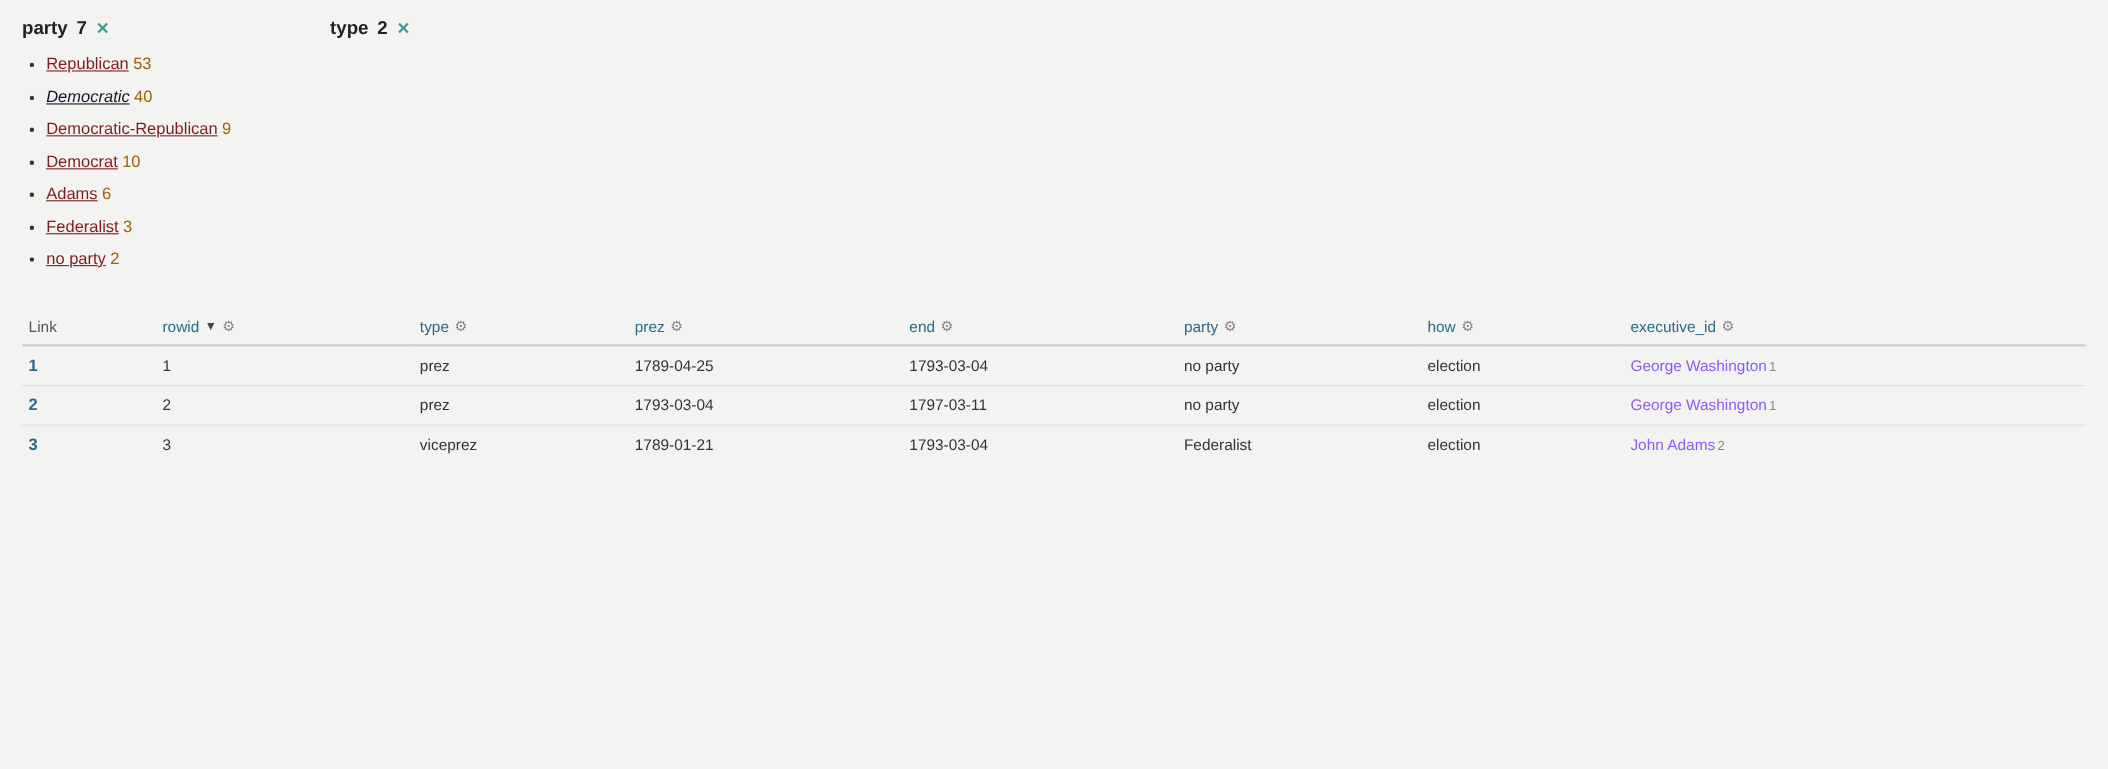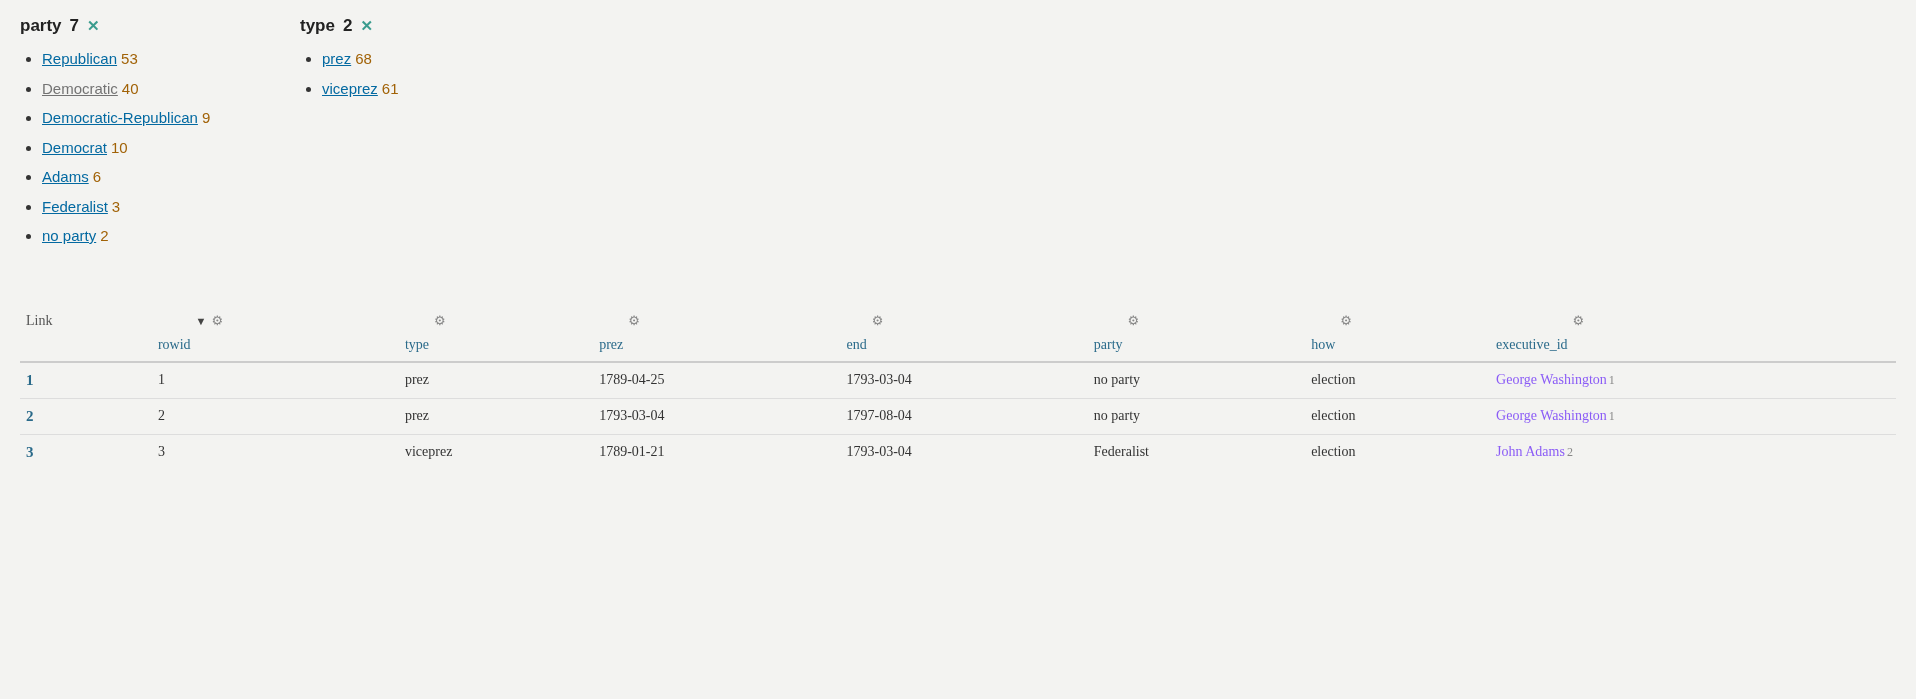--- a/index.html
+++ b/index.html
@@ -51,45 +51,45 @@
       list-style: disc;
       padding-left: 22px;
     }
 
     .facet-list li {
       margin-bottom: 4px;
       line-height: 1.7;
     }
 
     .facet-link {
-      color: #0369a1;
+      color: #7f1d1d;
       text-decoration: underline;
       cursor: pointer;
     }
 
     .facet-link.active {
-      color: #737373;
+      color: #0f172a;
+      font-style: italic;
     }
 
     .facet-item-count {
       color: #a16207;
       margin-left: 4px;
     }
 
     
     .table-container {
       width: 100%;
       margin-top: 8px;
     }
 
     table {
       width: 100%;
       border-collapse: collapse;
       background: #f3f3f1;
-      font-family: Liberation Serif, serif;
     }
 
     thead tr {
       border-bottom: 2px solid #ccc;
     }
 
     thead th {
       padding: 8px 12px 8px 6px;
       text-align: left;
       font-weight: 500;
@@ -100,21 +100,20 @@
 
     thead th .col-header-inner {
       display: flex;
       align-items: center;
       gap: 5px;
     }
 
     .col-name {
       color: #2a6a8a;
       font-size: 14px;
-      margin-top: 48px;
     }
 
     .gear-icon {
       color: #888;
       font-size: 13px;
       cursor: pointer;
     }
 
     .sort-icon {
       color: #444;
@@ -180,24 +179,20 @@
         <li><a class="facet-link" href="#">Federalist</a><span class="facet-item-count">3</span></li>
         <li><a class="facet-link" href="#">no party</a><span class="facet-item-count">2</span></li>
       </ul>
     </div>
     <div class="facet-section">
       <div class="facet-header">
         <span class="facet-title">type</span>
         <span class="facet-count">2</span>
         <span class="facet-close">✕</span>
       </div>
-      <ul class="facet-list">
-        <li><a class="facet-link" href="#">prez</a><span class="facet-item-count">68</span></li>
-        <li><a class="facet-link" href="#">viceprez</a><span class="facet-item-count">61</span></li>
-      </ul>
     </div>
   </div>
 
 <div class="table-container">
   <table>
     <thead>
       <tr>
       <th>
             <div class="col-header-inner">
               <span class="th-link">Link</span>
@@ -257,21 +252,21 @@
           <td>1793-03-04</td>
           <td>no party</td>
           <td>election</td>
           <td><span class="executive-link">George Washington</span><span class="executive-id-num">1</span></td>
         </tr>
         <tr>
           <td><a class="link-cell" href="#">2</a></td>
           <td>2</td>
           <td>prez</td>
           <td>1793-03-04</td>
-          <td>1797-08-04</td>
+          <td>1797-03-11</td>
           <td>no party</td>
           <td>election</td>
           <td><span class="executive-link">George Washington</span><span class="executive-id-num">1</span></td>
         </tr>
         <tr>
           <td><a class="link-cell" href="#">3</a></td>
           <td>3</td>
           <td>viceprez</td>
           <td>1789-01-21</td>
           <td>1793-03-04</td>

